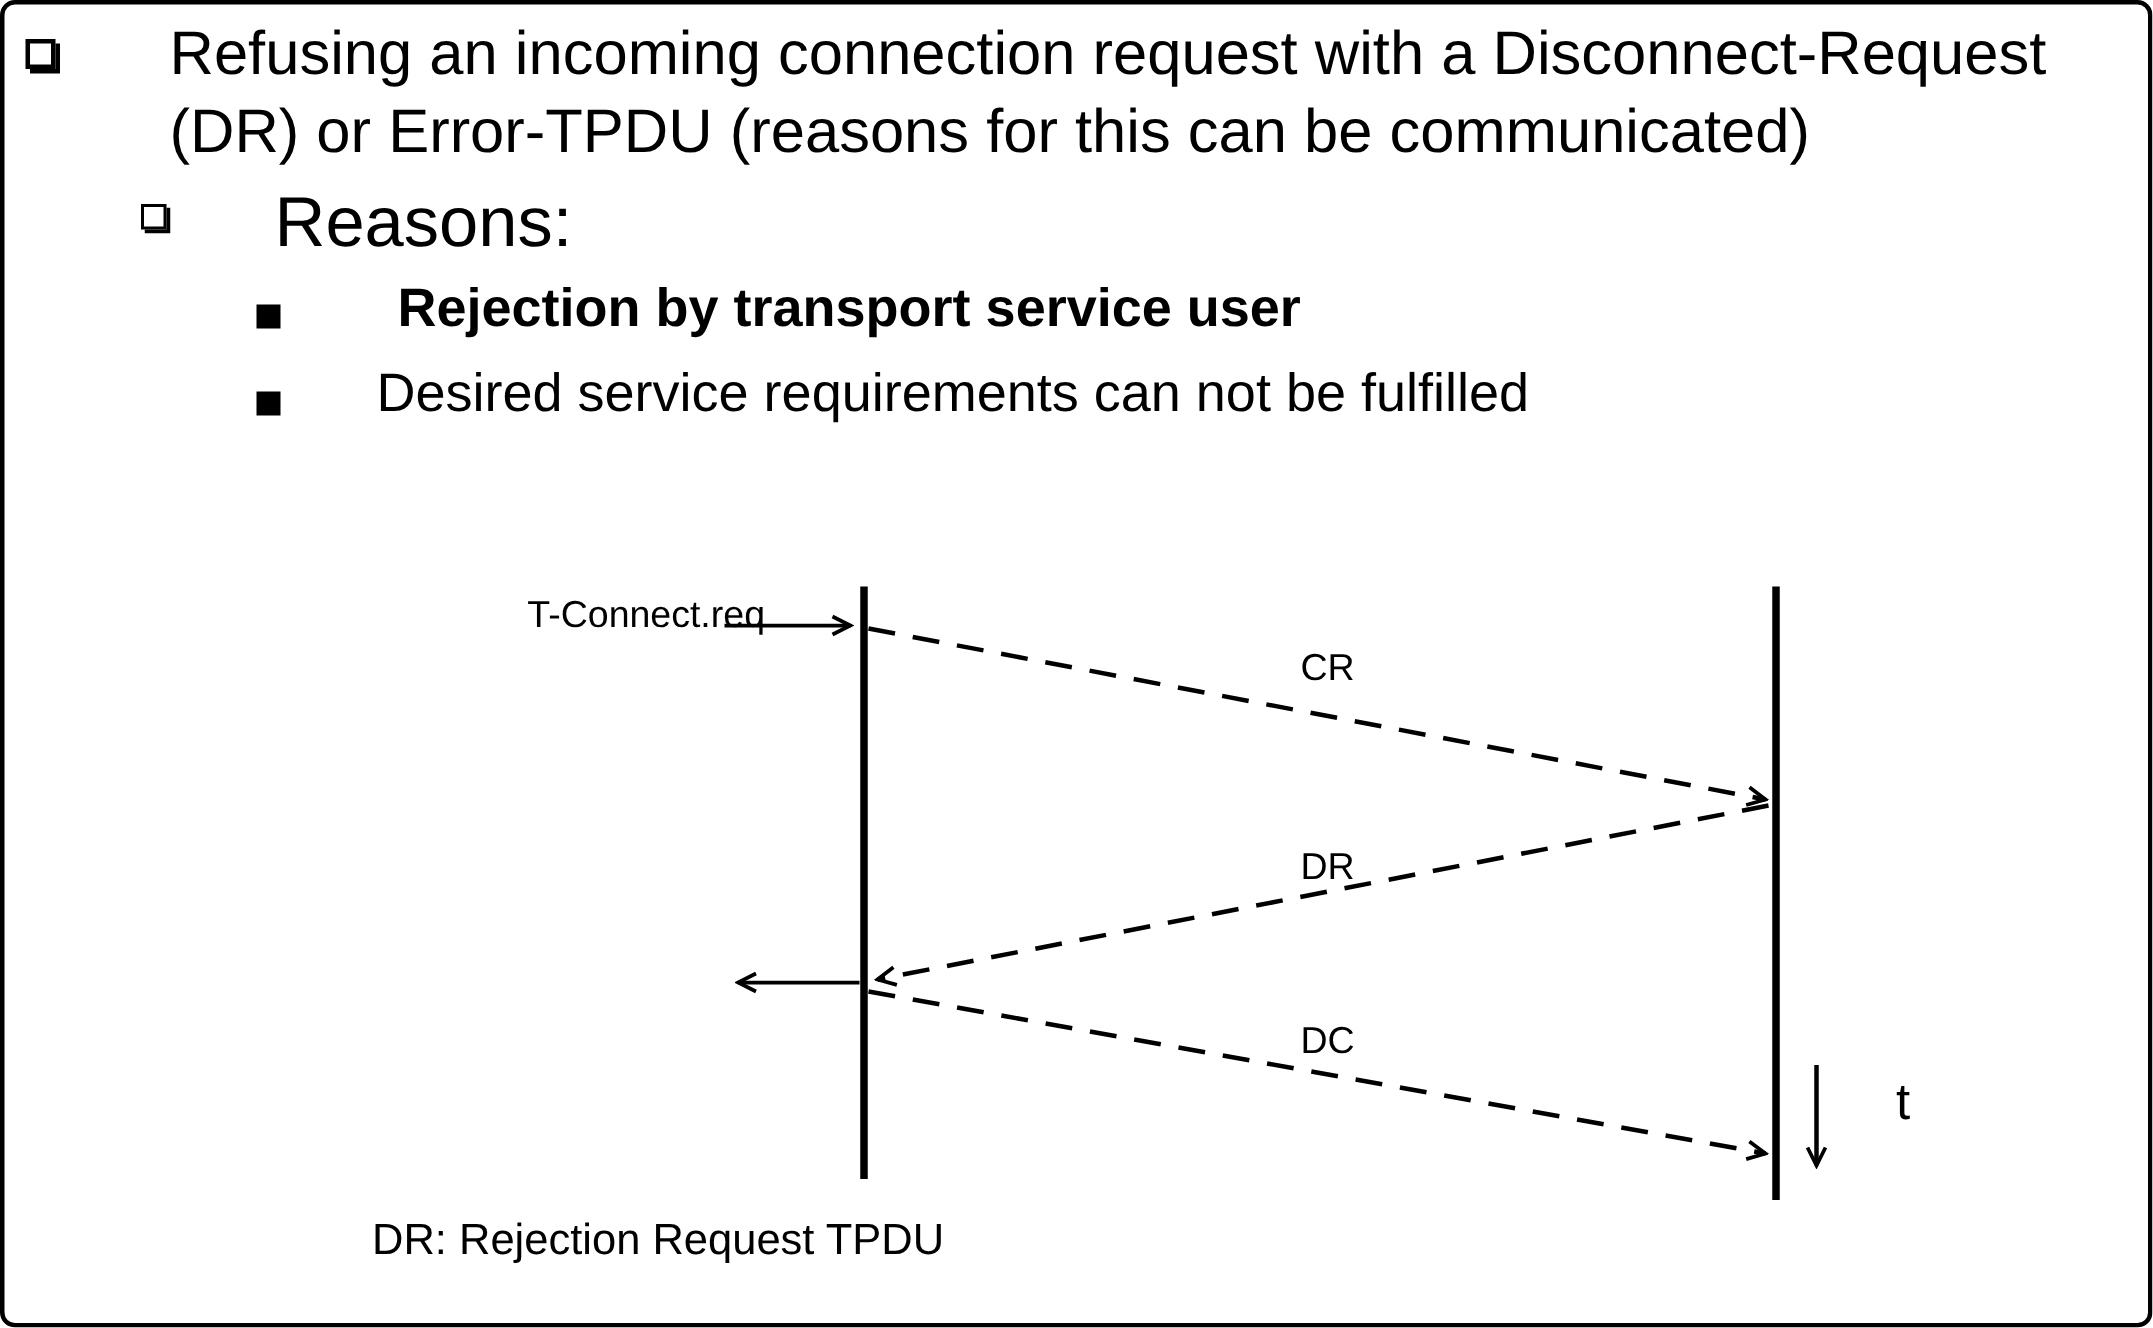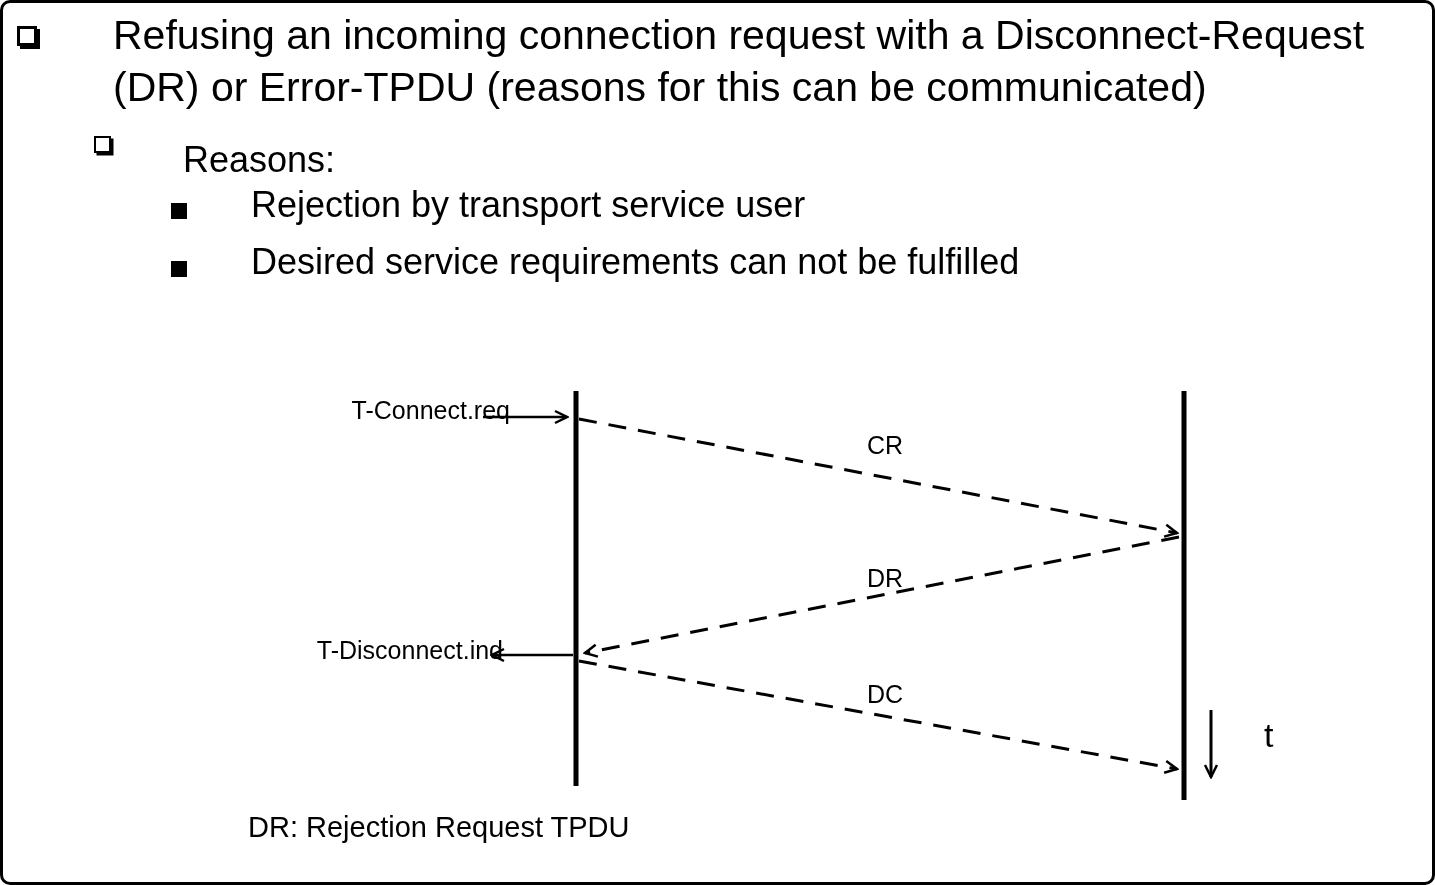--- a/index.html
+++ b/index.html
@@ -36,22 +36,22 @@
     position: absolute;
     background: #000000;
   }
 
   .title-text {
     left: 70px; top: 6px; width: 1360px;
     font-size: 41px; line-height: 52px;
     letter-spacing: 0;
   }
   .reasons-text {
-    left: 140px; top: 135px;
-    font-size: 36px; line-height: 44px;
+    left: 140px; top: 123px;
+    font-size: 47px; line-height: 44px;
   }
   .l3-text { font-size: 36px; line-height: 44px; }
 
   .diagram-label { font-size: 25px; line-height: 36px; white-space: nowrap; }
   .right-align { text-align: right; }
 
   .legend-line { font-size: 29px; line-height: 36px; white-space: nowrap; }
 
   .t-label { font-size: 34px; line-height: 38px; }
 
@@ -70,21 +70,21 @@
   <span class="sq-bullet" style="left:14px; top:23px; width:20px; height:20px;"></span>
   <div class="abs title-text">
     <div>Refusing an incoming connection request with a Disconnect-Request</div>
     <div>(DR) or Error-TPDU (reasons for this can be communicated)</div>
   </div>
 
   <span class="sq-bullet small" style="left:91px; top:133px; width:17px; height:17px;"></span>
   <div class="abs reasons-text">Reasons:</div>
 
   <span class="sq-filled" style="left:168px; top:200px; width:16px; height:16px;"></span>
-  <div class="abs l3-text" style="left:208px; top:180px;">Rejection by transport service user</div>
+  <div class="abs l3-text" style="left:222px; top:180px;font-weight:bold;">Rejection by transport service user</div>
 
   <span class="sq-filled" style="left:168px; top:258px; width:16px; height:16px;"></span>
   <div class="abs l3-text" style="left:208px; top:237px;">Desired service requirements can not be fulfilled</div>
 
   <svg class="diagram-svg" viewBox="0 0 1435 885">
     <defs>
       <marker id="barb" viewBox="0 0 16 16" refX="14" refY="8" markerWidth="16" markerHeight="16" markerUnits="userSpaceOnUse" orient="auto">
         <path d="M2,2 L14,8 L2,14" fill="none" stroke="#000000" stroke-width="2.5"></path>
       </marker>
     </defs>
@@ -97,21 +97,20 @@
 
     <line x1="576" y1="416" x2="1174" y2="530" stroke="#000000" stroke-width="3" stroke-dasharray="18 12" marker-end="url(#barb)"></line>
     <line x1="1176" y1="534" x2="582" y2="650" stroke="#000000" stroke-width="3" stroke-dasharray="18 12" marker-end="url(#barb)"></line>
     <line x1="576" y1="658" x2="1174" y2="766" stroke="#000000" stroke-width="3" stroke-dasharray="18 12" marker-end="url(#barb)"></line>
 
     <line x1="1208" y1="707" x2="1208" y2="774" stroke="#000000" stroke-width="3" marker-end="url(#barb)"></line>
   </svg>
 
   <div class="abs diagram-label right-align" style="left:167px; top:389px; width:300px;">T-Connect.req</div>
 
-  <div class="abs diagram-label right-align" style="left:160px; top:629px; width:300px;">T-Disconnect.ind</div>
 
   <div class="abs diagram-label" style="left:824px; top:424px;text-align:right;">CR</div>
 
   <div class="abs diagram-label" style="left:824px; top:557px;">DR</div>
 
   <div class="abs diagram-label" style="left:824px; top:673px; background:#ffffff;">DC</div>
 
   <div class="abs t-label" style="left:1221px; top:713px;">t</div>
 
   <div class="abs legend-line" style="left:205px; top:806px;">DR: Rejection Request TPDU</div>

